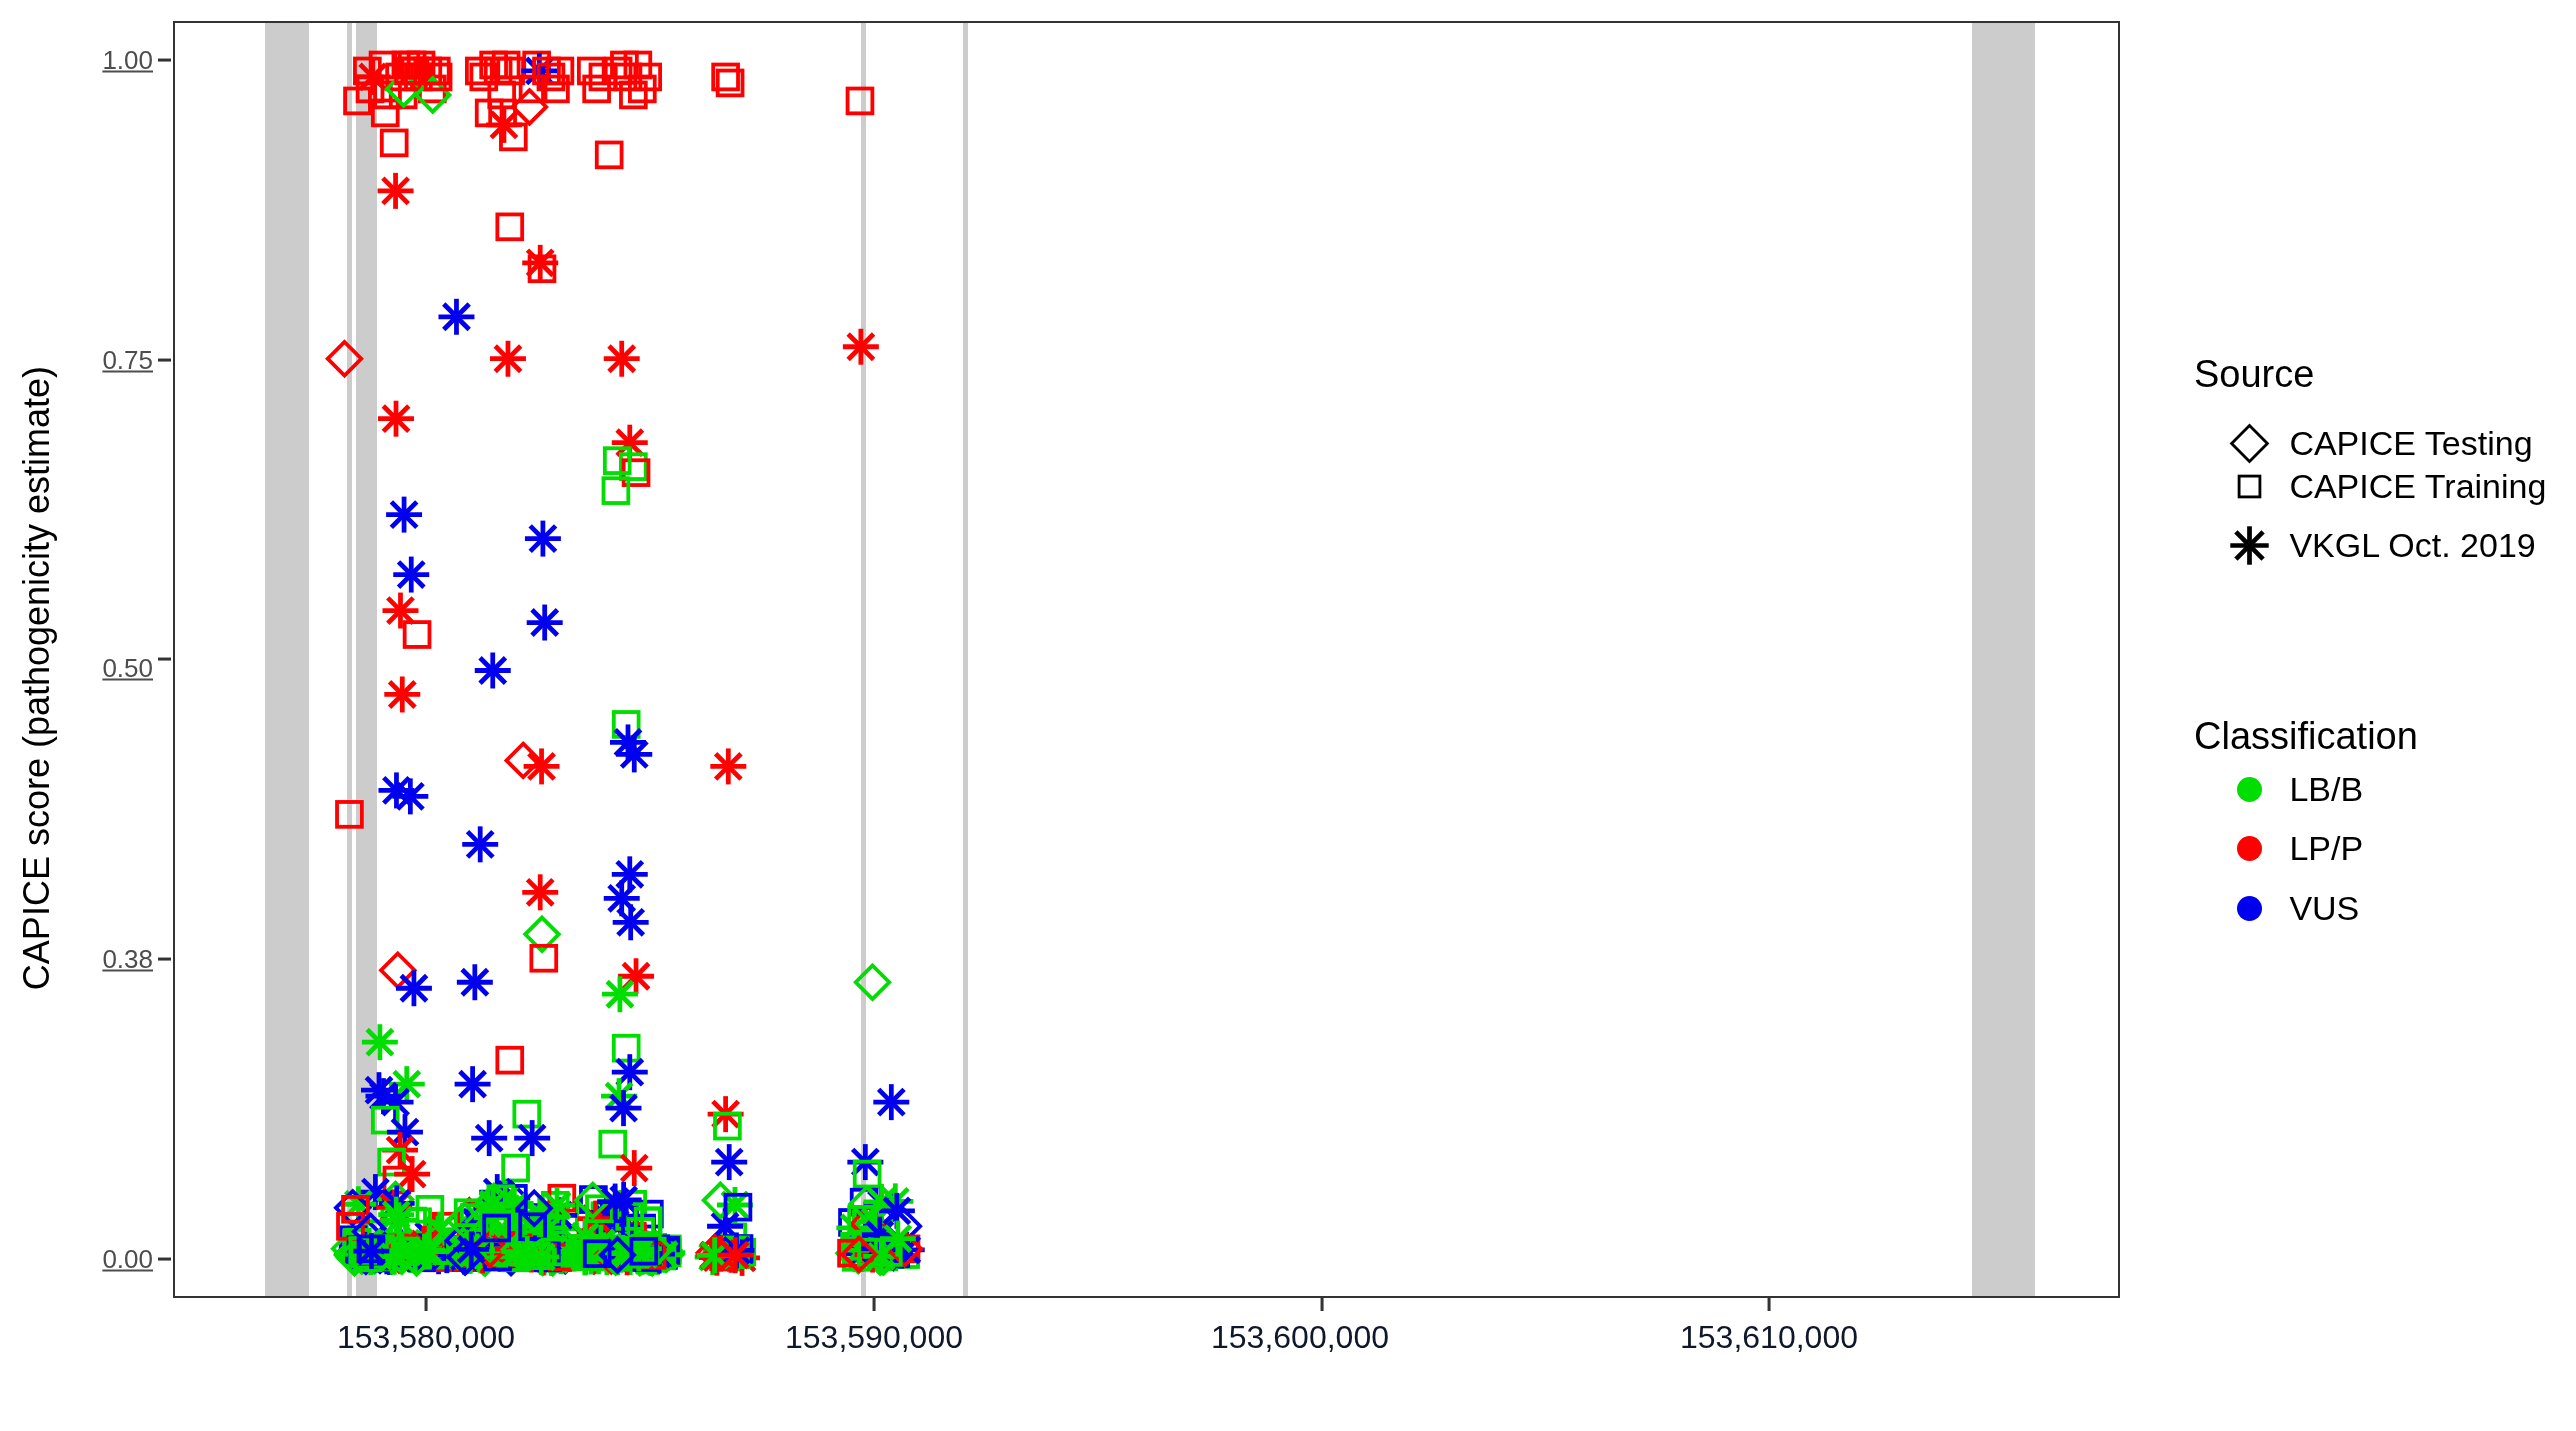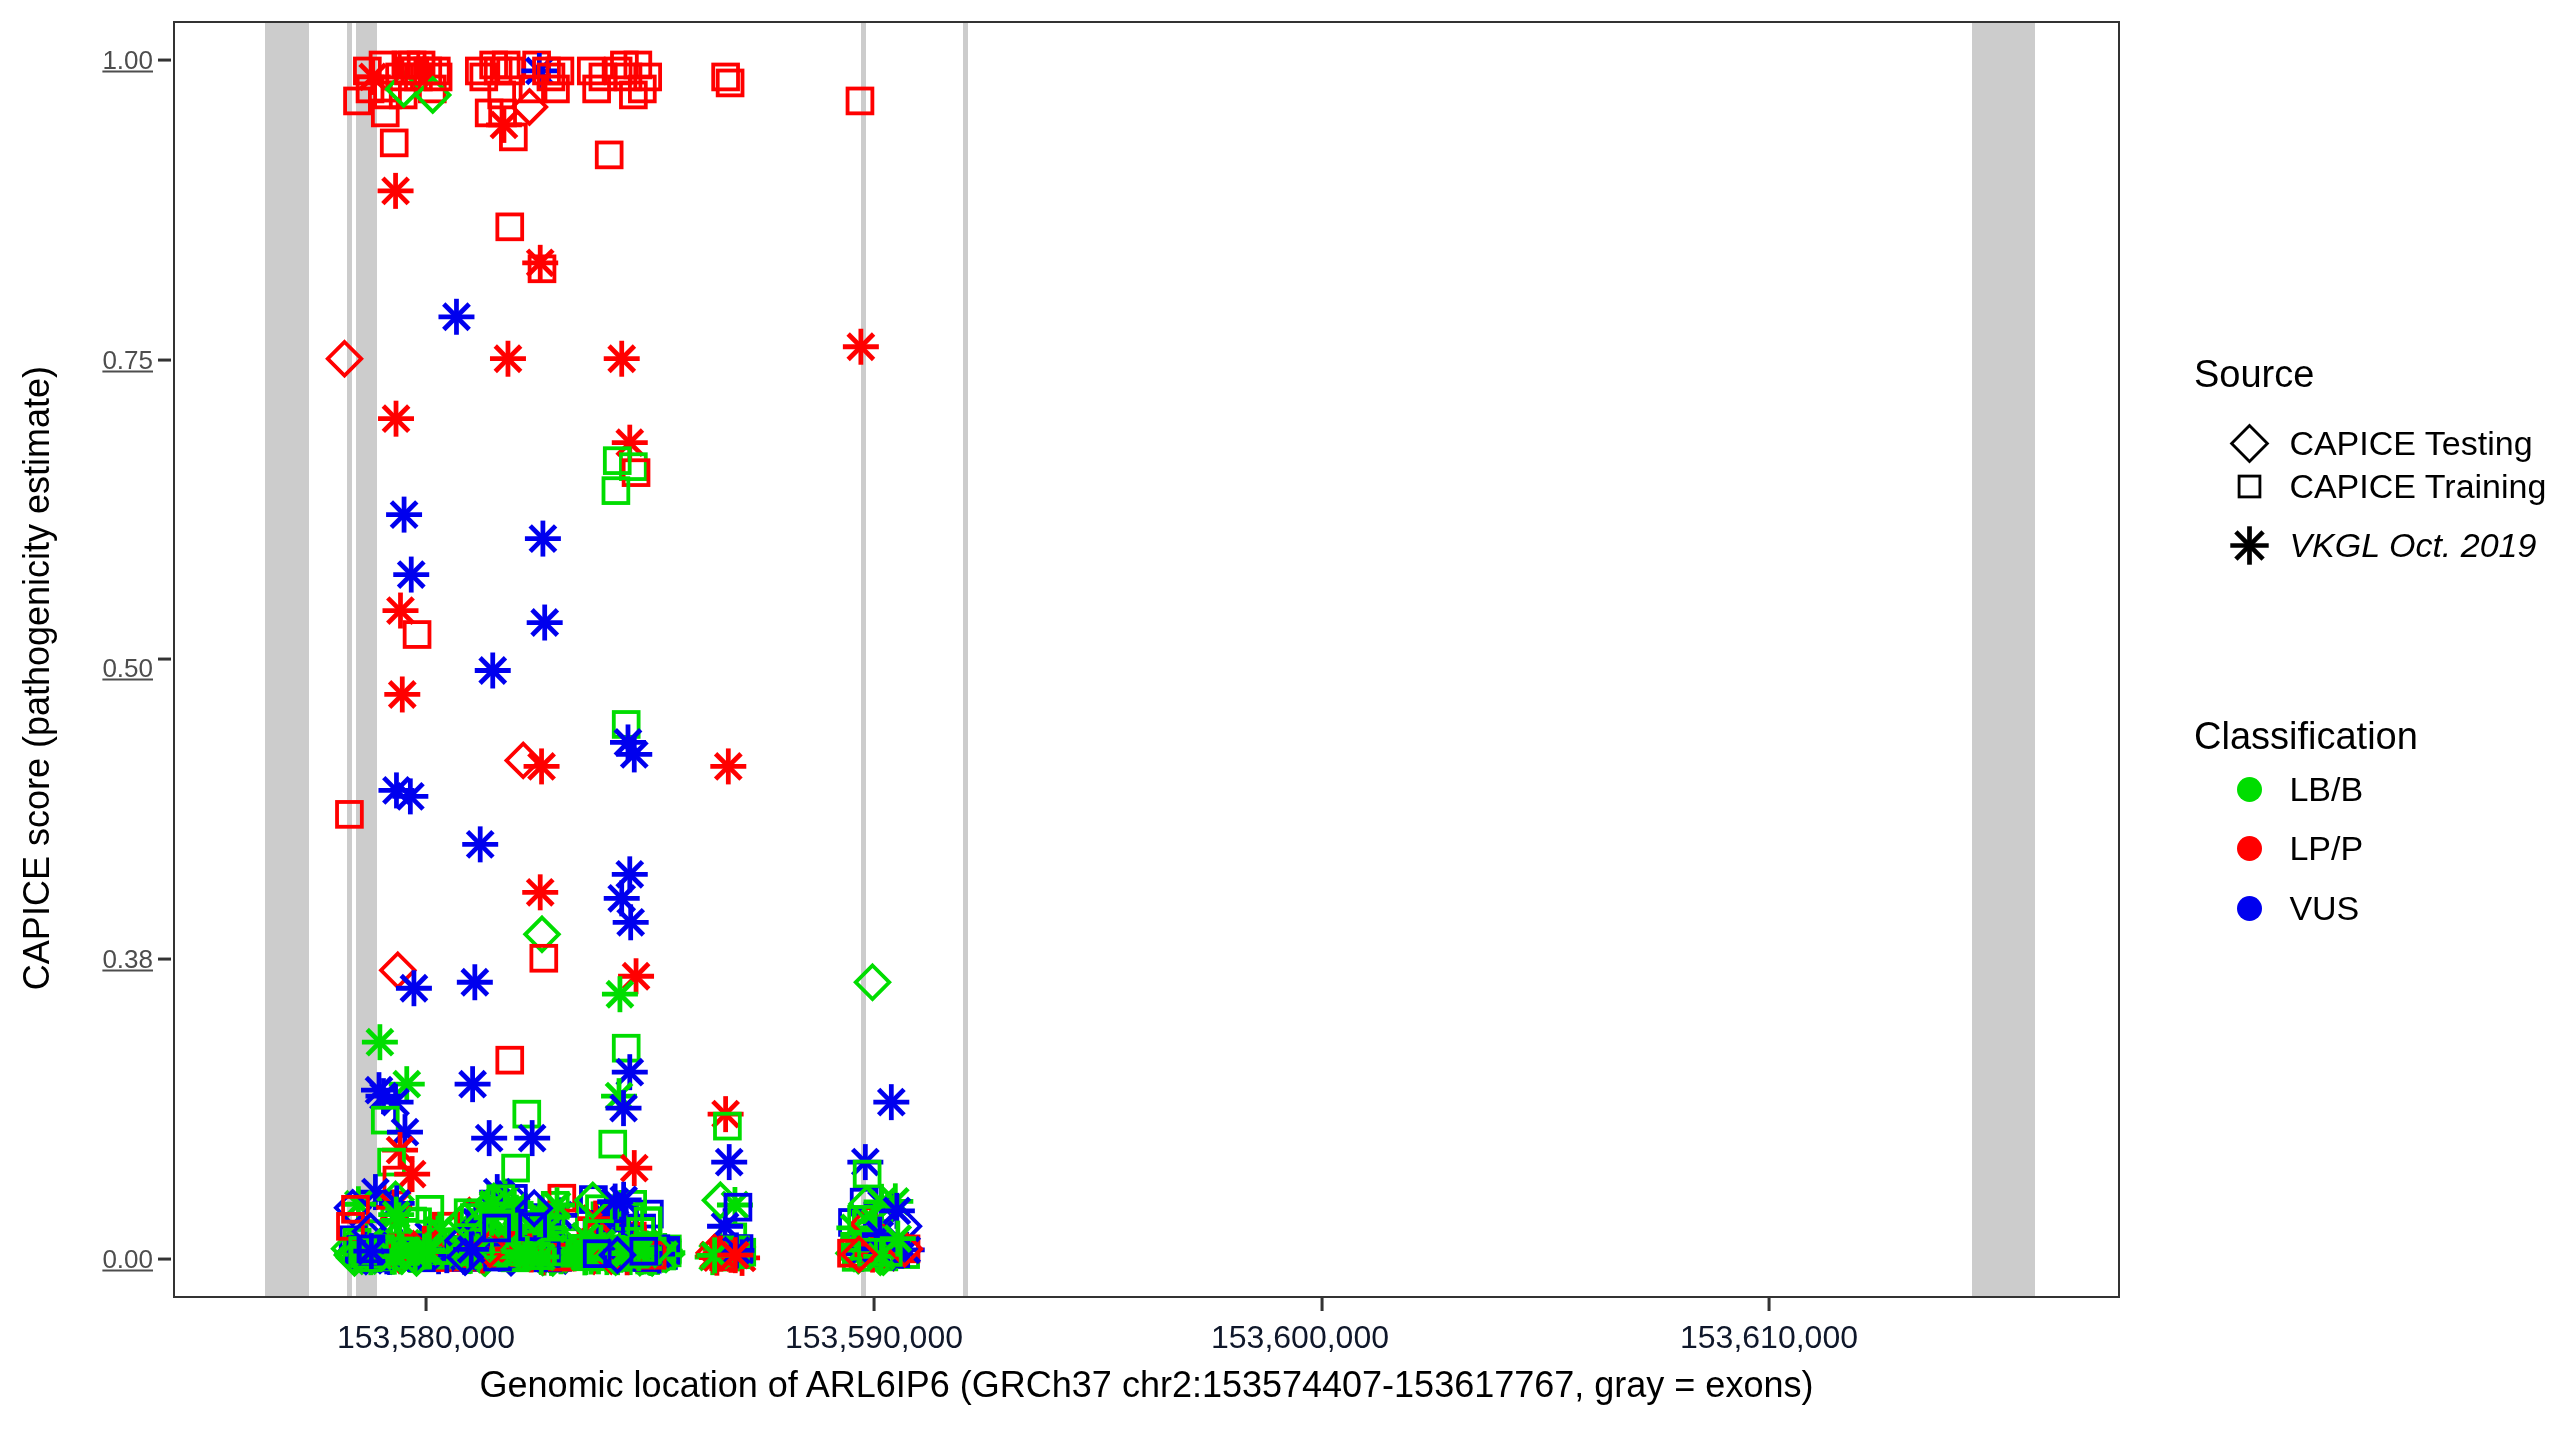--- a/index.html
+++ b/index.html
@@ -1983,41 +1983,40 @@
       <div class="xtick-mark" style="left: 1322px;"></div>
       <div class="xtick-mark" style="left: 1769px;"></div>
     </div>
   <div id="xtick-labels">
       <div class="xtick-label" style="left: 426px;">153,580,000</div>
       <div class="xtick-label" style="left: 874px;">153,590,000</div>
       <div class="xtick-label" style="left: 1300px;">153,600,000</div>
       <div class="xtick-label" style="left: 1769px;">153,610,000</div>
     </div>
 
-  <div class="xlab">Genomic location of ARL6IP6 (GRCh37 chr2:153574407-153617767, gray = exons)</div>
 
   <div class="legend-title" style="left:2194px;top:339px;">Source</div>
   <div id="legend-source">
       <div class="legend-row" style="left: 2223px; top: 417px;">
         <span class="legend-key">
           <svg width="53" height="53" viewBox="0 0 56 56">
             <polygon points="28,9.099999999999998 46.900000000000006,28 28,46.900000000000006 9.099999999999998,28" fill="none" stroke="#000000" stroke-width="3"></polygon>
           </svg>
         </span>
         <span class="legend-text">CAPICE Testing</span>
       </div>
       <div class="legend-row" style="left: 2223px; top: 460px;">
         <span class="legend-key">
           <svg width="53" height="53" viewBox="0 0 56 56">
             <rect x="17" y="17" width="22" height="22" fill="none" stroke="#000000" stroke-width="3"></rect>
           </svg>
         </span>
         <span class="legend-text">CAPICE Training</span>
       </div>
-      <div class="legend-row" style="left: 2223px; top: 519px; font-style: italic;">
+      <div class="legend-row" style="left: 2223px; top: 519px;">
         <span class="legend-key">
           <svg width="53" height="53" viewBox="0 0 56 56">
             <g stroke-width="3">
               <line x1="7.699999999999999" y1="28" x2="48.3" y2="28" stroke="#000000" stroke-width="5"></line>
               <line x1="13.645732341913083" y1="13.645732341913085" x2="42.35426765808692" y2="42.35426765808691" stroke="#000000" stroke-width="5"></line>
               <line x1="28" y1="7.699999999999999" x2="28" y2="48.3" stroke="#000000" stroke-width="5"></line>
               <line x1="42.35426765808691" y1="13.645732341913083" x2="13.645732341913085" y2="42.35426765808692" stroke="#000000" stroke-width="5"></line>
             </g>
           </svg>
         </span>

